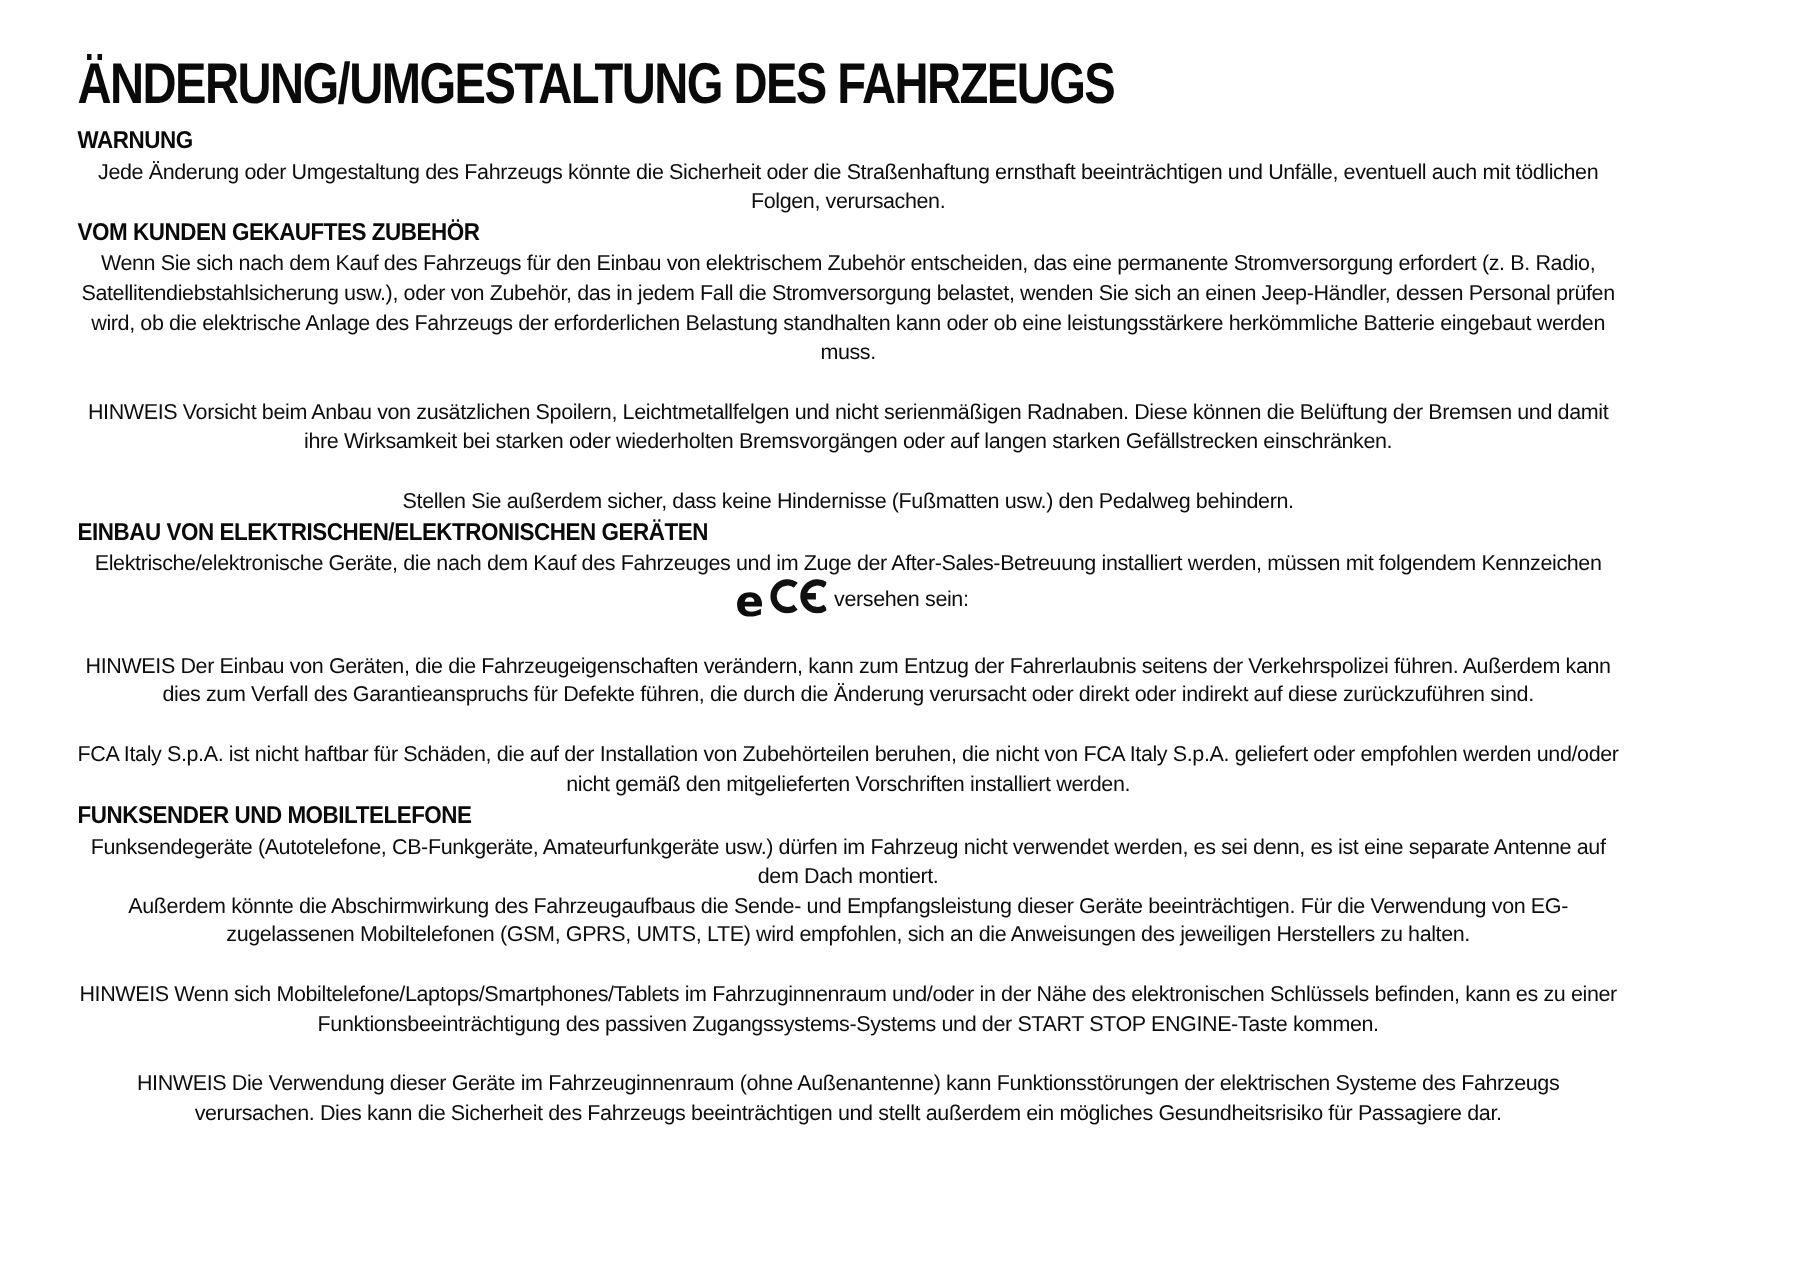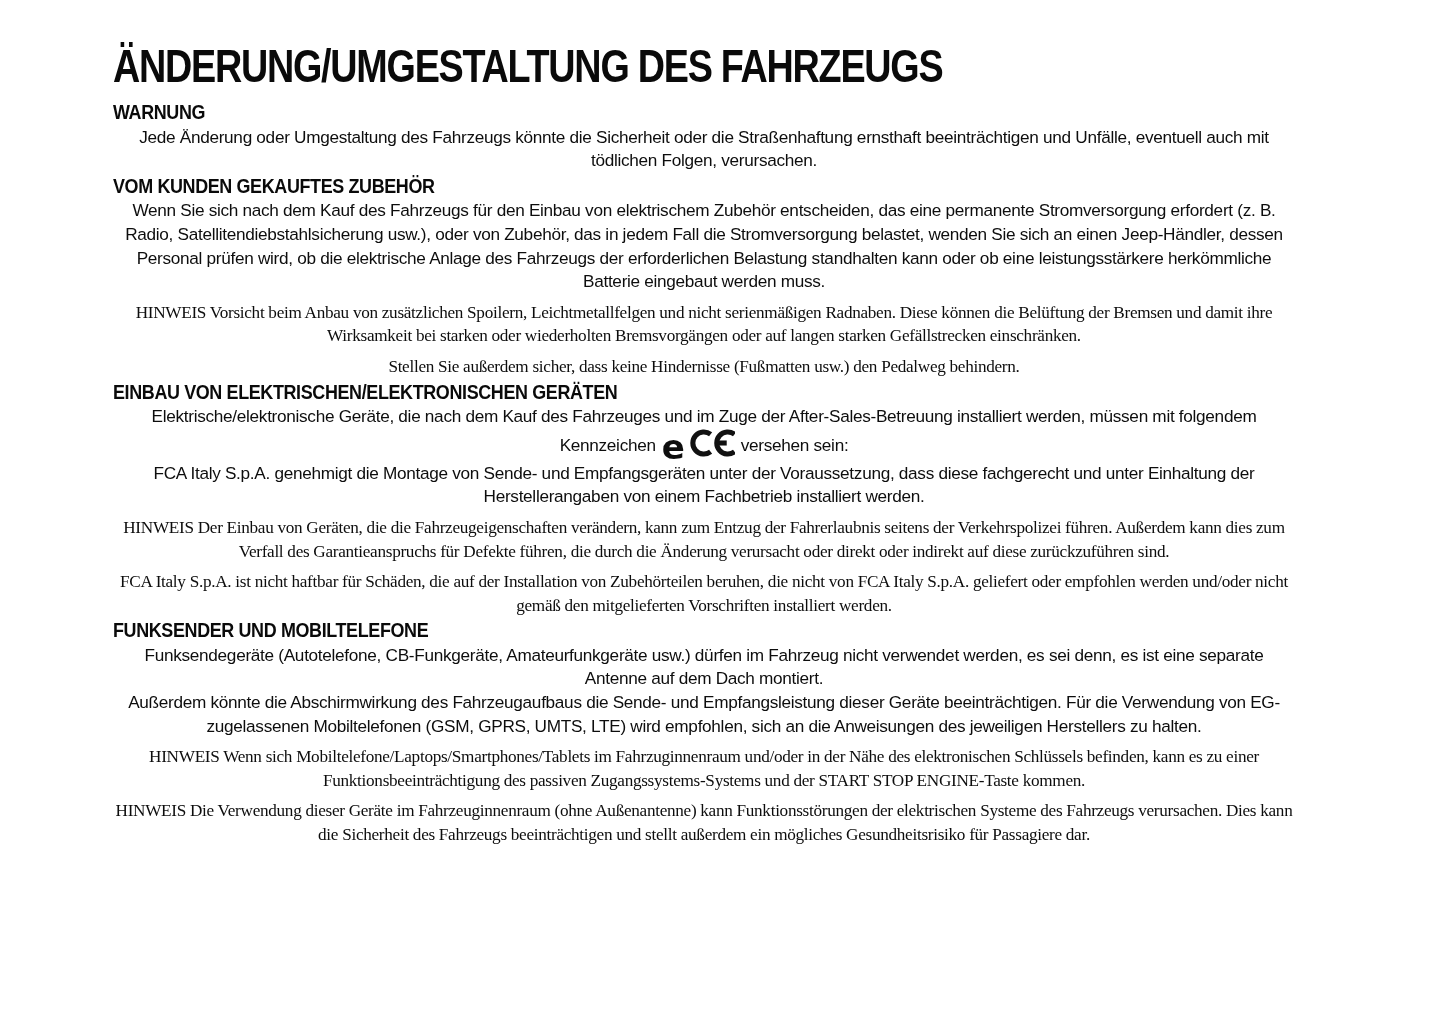--- a/index.html
+++ b/index.html
@@ -11,21 +11,21 @@
     width: 1445px;
     height: 1019px;
     overflow: hidden;
     font-family: "Liberation Sans", sans-serif;
     color: #0d0d0d;
   }
   .page {
     box-sizing: border-box;
     width: 1445px;
     height: 1019px;
-    padding: 42px 150px 0 113px;
+    padding: 42px 150px 0 62px;
     background: #ffffff;
   }
   .title {
     font-size: 46px;
     line-height: 48px;
     font-weight: bold;
     letter-spacing: -1.5px;
     transform: scaleX(0.82);
     transform-origin: left center;
     white-space: nowrap;
@@ -44,22 +44,21 @@
     color: #0a0a0a;
   }
   p.body {
     font-size: 17.2px;
     line-height: 23.6px;
     letter-spacing: -0.3px;
     margin: 0;
     text-align: center;
   }
   p.gap {
-    margin-top: 7px;
-    font-family: Liberation Serif, serif;
+    margin-top: 24px;
   }
   .e-mark {
     display: inline-block;
     font-family: "DejaVu Sans", sans-serif;
     font-weight: bold;
     font-size: 34px;
     line-height: 30px;
     vertical-align: -8px;
     letter-spacing: 0;
     margin: 0 3px 0 6px;
@@ -88,21 +87,20 @@
   <p class="body">Wenn Sie sich nach dem Kauf des Fahrzeugs für den Einbau von elektrischem Zubehör entscheiden, das eine permanente Stromversorgung erfordert (z. B. Radio, Satellitendiebstahlsicherung usw.), oder von Zubehör, das in jedem Fall die Stromversorgung belastet, wenden Sie sich an einen Jeep-Händler, dessen Personal prüfen wird, ob die elektrische Anlage des Fahrzeugs der erforderlichen Belastung standhalten kann oder ob eine leistungsstärkere herkömmliche Batterie eingebaut werden muss.</p>
   <p class="body gap">HINWEIS Vorsicht beim Anbau von zusätzlichen Spoilern, Leichtmetallfelgen und nicht serienmäßigen Radnaben. Diese können die Belüftung der Bremsen und damit ihre Wirksamkeit bei starken oder wiederholten Bremsvorgängen oder auf langen starken Gefällstrecken einschränken.</p>
   <p class="body gap">Stellen Sie außerdem sicher, dass keine Hindernisse (Fußmatten usw.) den Pedalweg behindern.</p>
 
   <h2 class="sec">EINBAU VON ELEKTRISCHEN/ELEKTRONISCHEN GERÄTEN</h2>
   <p class="body"><span>Elektrische/elektronische Geräte, die nach dem Kauf des Fahrzeuges und im Zuge der After-Sales-Betreuung installiert werden, müssen mit folgendem Kennzeichen</span><span class="e-mark">e</span><svg class="ce-mark" width="46" height="28" viewBox="0 0 100 60" aria-label="CE">
         <path d="M47,11 A24,24 0 1,0 47,49" stroke-width="11"></path>
         <path d="M99,11 A24,24 0 1,0 99,49" stroke-width="11"></path>
         <line x1="58" y1="30" x2="82" y2="30" stroke-width="11"></line>
       </svg><span>versehen sein:</span></p>
-  <p class="body">FCA Italy S.p.A. genehmigt die Montage von Sende- und Empfangsgeräten unter der Voraussetzung, dass diese fachgerecht und unter Einhaltung der Herstellerangaben von einem Fachbetrieb installiert werden.</p>
   <p class="body gap">HINWEIS Der Einbau von Geräten, die die Fahrzeugeigenschaften verändern, kann zum Entzug der Fahrerlaubnis seitens der Verkehrspolizei führen. Außerdem kann dies zum Verfall des Garantieanspruchs für Defekte führen, die durch die Änderung verursacht oder direkt oder indirekt auf diese zurückzuführen sind.</p>
   <p class="body gap">FCA Italy S.p.A. ist nicht haftbar für Schäden, die auf der Installation von Zubehörteilen beruhen, die nicht von FCA Italy S.p.A. geliefert oder empfohlen werden und/oder nicht gemäß den mitgelieferten Vorschriften installiert werden.</p>
 
   <h2 class="sec">FUNKSENDER UND MOBILTELEFONE</h2>
   <p class="body">Funksendegeräte (Autotelefone, CB-Funkgeräte, Amateurfunkgeräte usw.) dürfen im Fahrzeug nicht verwendet werden, es sei denn, es ist eine separate Antenne auf dem Dach montiert.</p>
   <p class="body">Außerdem könnte die Abschirmwirkung des Fahrzeugaufbaus die Sende- und Empfangsleistung dieser Geräte beeinträchtigen. Für die Verwendung von EG-zugelassenen Mobiltelefonen (GSM, GPRS, UMTS, LTE) wird empfohlen, sich an die Anweisungen des jeweiligen Herstellers zu halten.</p>
   <p class="body gap">HINWEIS Wenn sich Mobiltelefone/Laptops/Smartphones/Tablets im Fahrzuginnenraum und/oder in der Nähe des elektronischen Schlüssels befinden, kann es zu einer Funktionsbeeinträchtigung des passiven Zugangssystems-Systems und der START STOP ENGINE-Taste kommen.</p>
   <p class="body gap">HINWEIS Die Verwendung dieser Geräte im Fahrzeuginnenraum (ohne Außenantenne) kann Funktionsstörungen der elektrischen Systeme des Fahrzeugs verursachen. Dies kann die Sicherheit des Fahrzeugs beeinträchtigen und stellt außerdem ein mögliches Gesundheitsrisiko für Passagiere dar.</p>
 
 </div>

